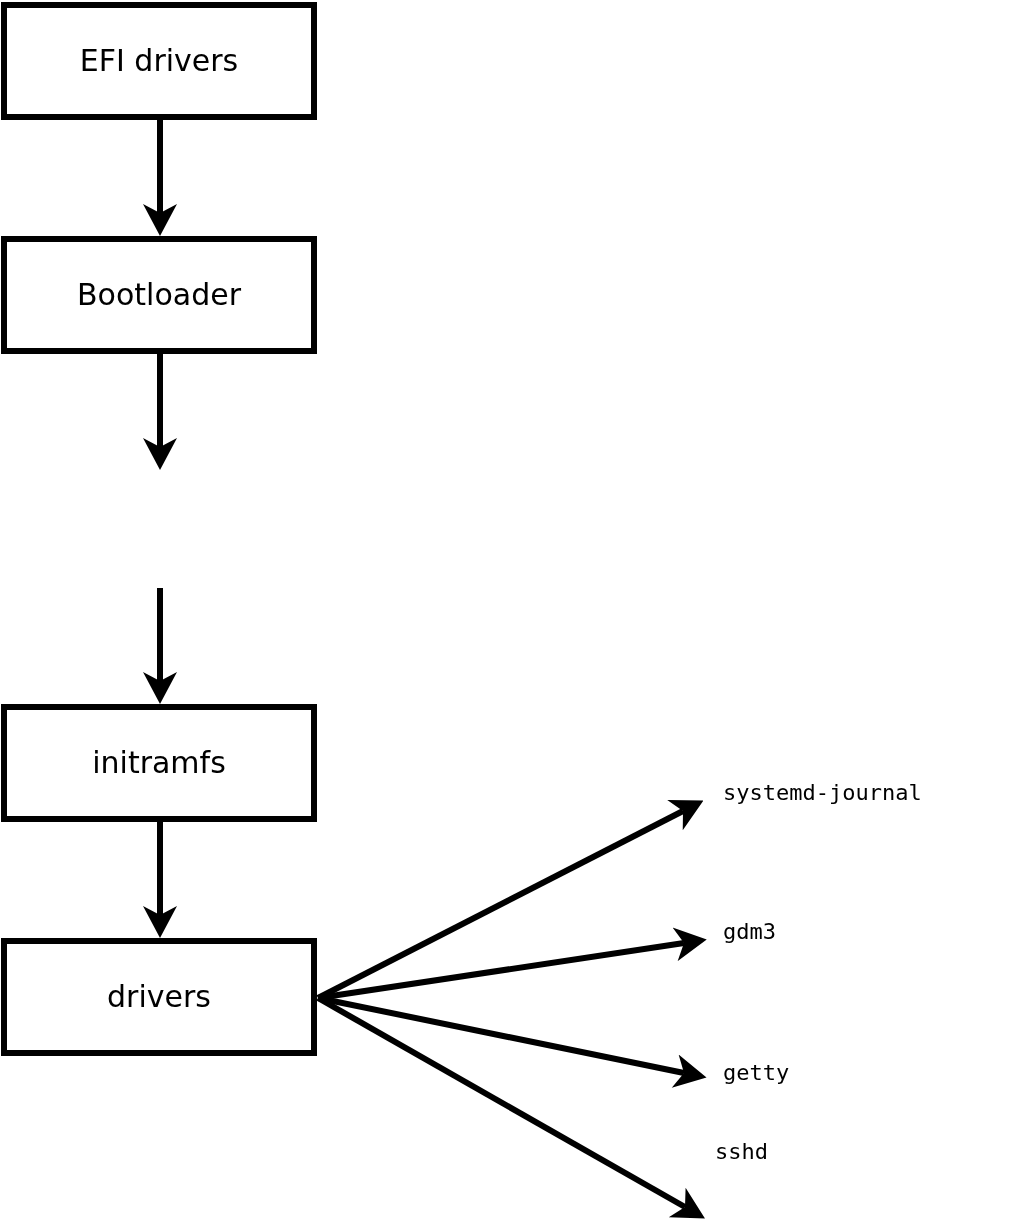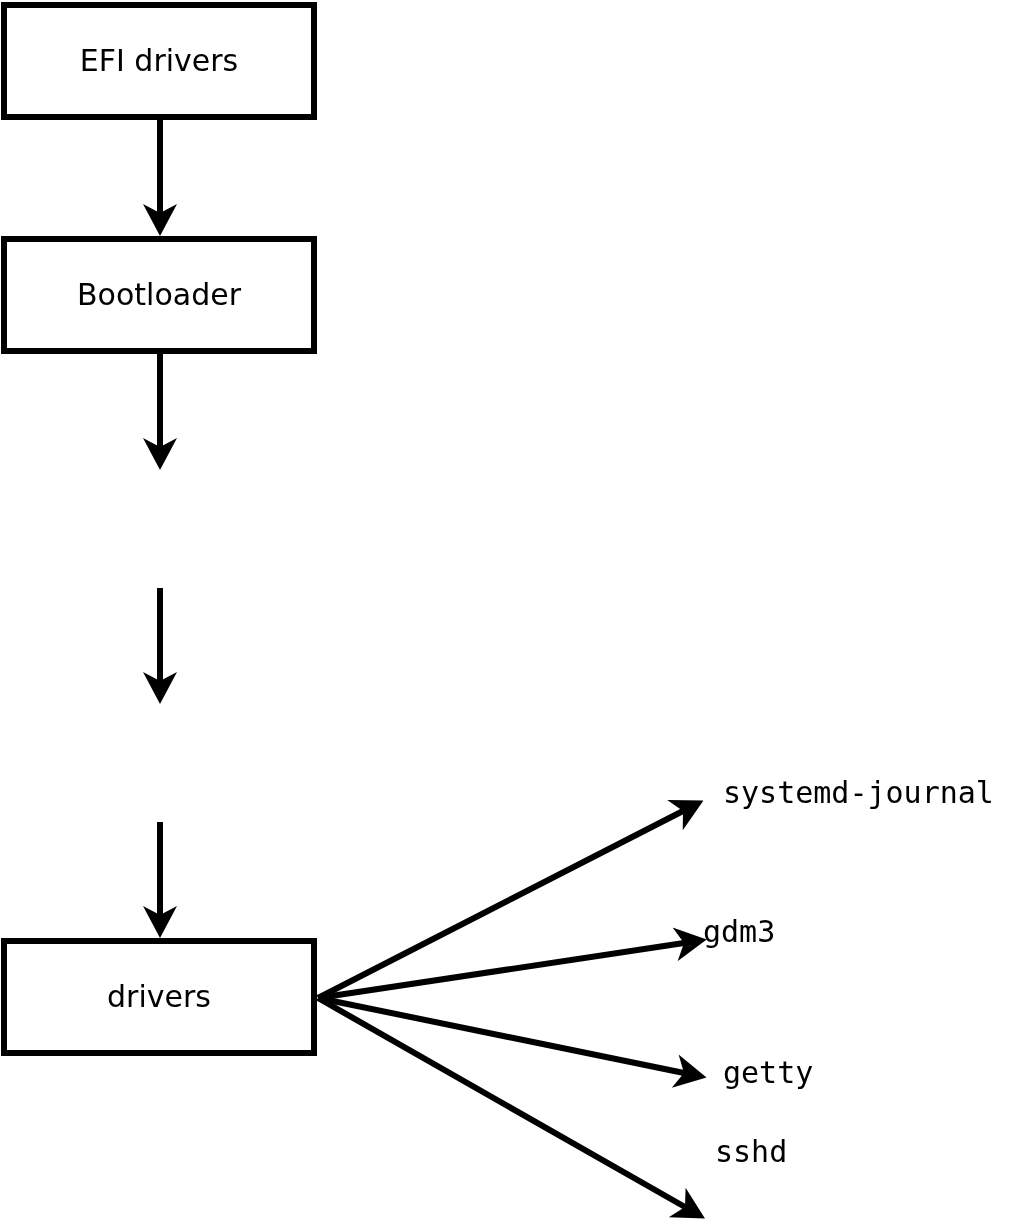--- a/index.html
+++ b/index.html
@@ -49,21 +49,21 @@
     align-items: center;
     justify-content: center;
     font-size: 30px;
     line-height: 1;
     white-space: nowrap;
   }
   .proc-label {
     position: absolute;
     transform: translateY(-50%);
     font-family: "DejaVu Sans Mono", monospace;
-    font-size: 30px;
+    font-size: 22px;
     line-height: 1;
     white-space: nowrap;
   }
   .legend {
     position: absolute;
     left: 562px;
     top: 160px;
     font-size: 30px;
     line-height: 36px;
     white-space: nowrap;
@@ -91,23 +91,26 @@
     <line x1="318" y1="998" x2="684" y2="1073" marker-end="url(#stealth)"></line>
     <line x1="318" y1="998" x2="685" y2="1207" marker-end="url(#stealth)"></line>
   </svg>
 
   <div class="node" style="top:236px">
     <span>Bootloader</span>
   </div>
   <div class="node" style="top:2px">
     <span>EFI drivers</span>
   </div>
+  <div class="node" style="top:704px">
+    <span>initramfs</span>
+  </div>
   <div class="node" style="top:938px">
     <span>drivers</span>
   </div>
 
   <div class="proc-label" style="left:723px; top:793px">systemd-journal</div>
-  <div class="proc-label" style="left:703px; top:932px">gdm3</div>
+  <div class="proc-label" style="left:723px; top:932px">gdm3</div>
   <div class="proc-label" style="left:723px; top:1073px">getty</div>
   <div class="proc-label" style="left:715px; top:1152px">sshd</div>
 
 
 </div>
 
 </body></html>

